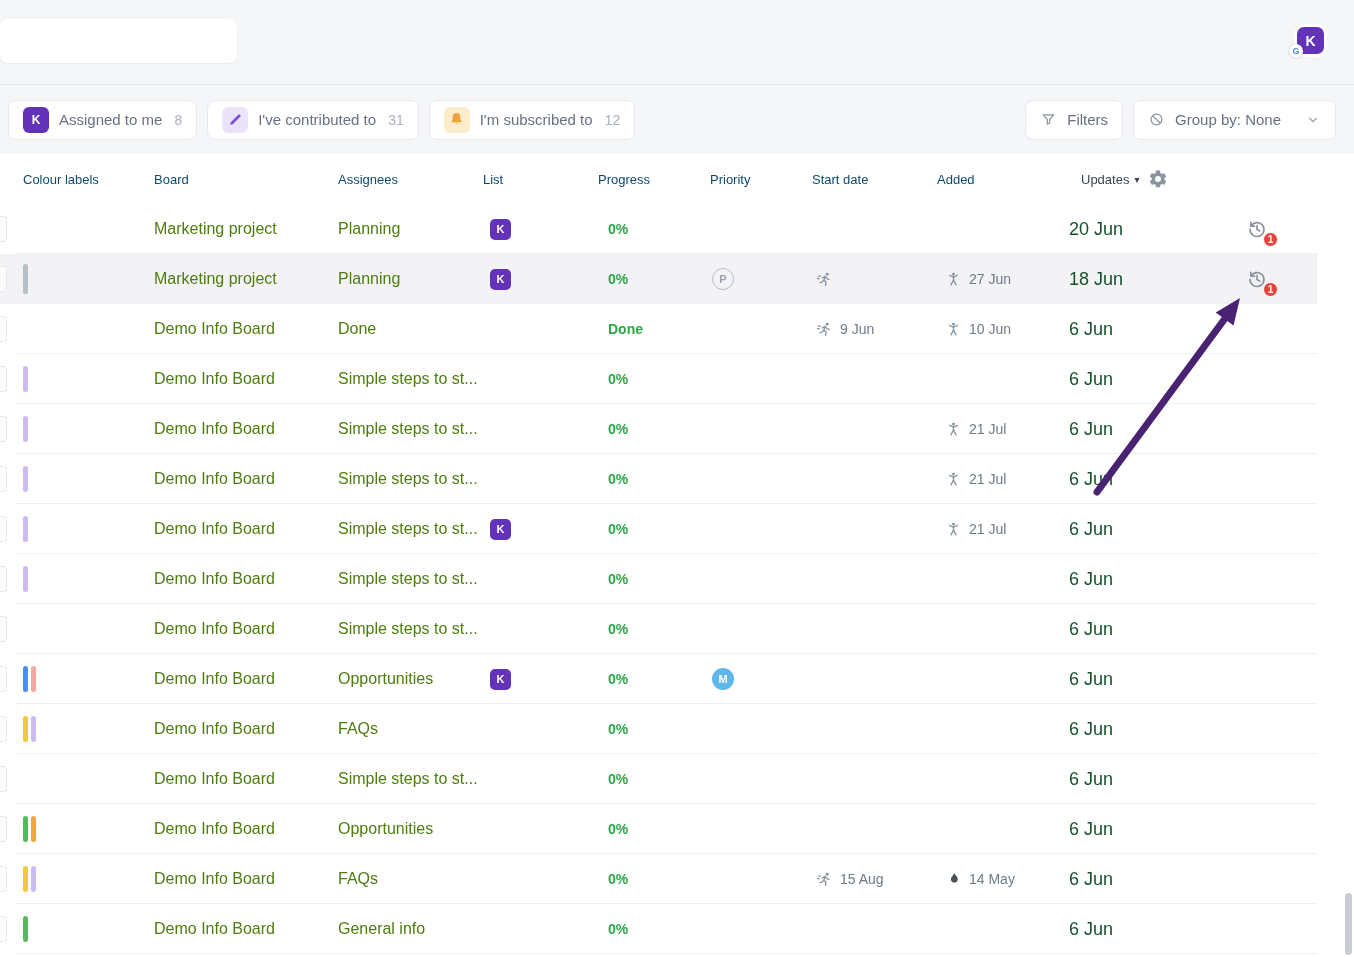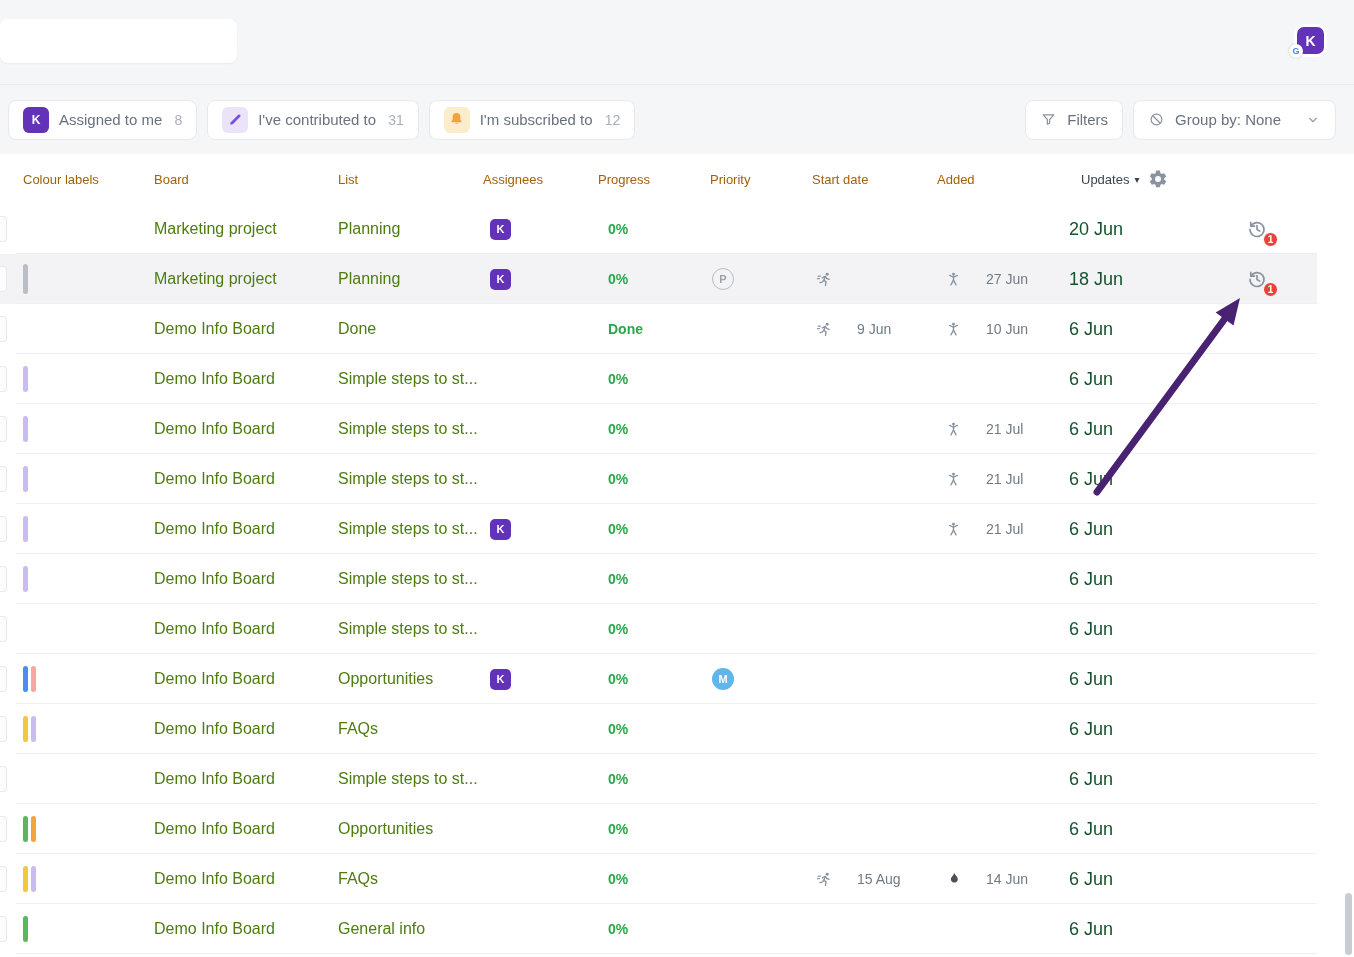--- a/index.html
+++ b/index.html
@@ -25,21 +25,21 @@
   .push-right{margin-left:auto}
   .chip .gapicon{color:#8a93a0}
   .chip .chev{color:#9aa3ad;margin-left:14px}
 
   
   .thead,.trow{display:grid;grid-template-columns:16px 138px 184px 145px 115px 112px 102px 125px 132px 115px 133px;align-items:center;width:1317px}
   .thead{height:50px;background:#fff}
   .trow{height:50px;position:relative;background:#fff;cursor:pointer}
   .trow::after{content:"";position:absolute;left:16px;right:0;bottom:0;height:1px;background:#eef0f3}
   .trow.hl{background:#f3f3f6}
-  .th{font-size:13px;color:#a16207;white-space:nowrap}
+  .th{font-size:13px;color:#0c4a6e;white-space:nowrap}
   .th-labels{padding-left:7px}
   .th-updates{display:flex;align-items:center;color:#3b4350;font-weight:400;padding-left:12px;padding-right:14px;cursor:pointer}
   .sortmark{font-size:10px;margin-left:5px;color:#3b4350}
   .gear{margin-left:auto;color:#8a93a0;background:none;border:none;cursor:pointer;width:22px;height:22px;padding:0}
   .c{display:flex;align-items:center;min-width:0;height:100%}
   .c-tab{justify-content:flex-start}
   .rowtab{width:7px;height:26px;background:#fcfcfd;border:1px solid #e7e9ee;border-left:none;border-radius:0 4px 4px 0;display:block}
   .c-labels{padding-left:7px;gap:3px}
   .clab{width:5px;height:26px;border-radius:2.5px;flex:none}
   .l-lavender{background:#cabcf2}
@@ -50,21 +50,21 @@
   .l-green{background:#58b85e}
   .l-orange{background:#f3a43e}
   .c-board,.c-list{font-size:16px;color:#4d7c0f;white-space:nowrap;overflow:hidden}
   .c-assign{padding-left:7px}
   .avatar-sm{width:21px;height:21px;border-radius:5px;background:#6233b8;color:#fff;font-size:11px;font-weight:700;display:flex;align-items:center;justify-content:center}
   .c-progress{padding-left:10px;font-size:14px;font-weight:700;color:#2ba84a}
   .c-priority{padding-left:2px}
   .prio{width:22px;height:22px;border-radius:50%;display:flex;align-items:center;justify-content:center;font-size:11px;font-weight:700}
   .prio-p{border:1.5px solid #b6bdc6;color:#9aa3ad}
   .prio-m{background:#5fb6ea;color:#fff}
-  .c-start,.c-due{gap:24px;font-size:14px;color:#6f7a86;white-space:nowrap}
+  .c-start,.c-due{gap:7px;font-size:14px;color:#6f7a86;white-space:nowrap}
   .c-start{padding-left:4px}
   .c-due{padding-left:8px}
   .dic{color:#8a93a0;display:flex}
   .dic.dark{color:#4a5058}
   .c-added{font-size:18px;color:#14532d}
   .c-updates{padding-left:62px}
   .upd{position:relative;background:none;border:none;color:#8a93a0;cursor:pointer;width:24px;height:24px;padding:0}
   .badge{position:absolute;right:-8px;bottom:-6px;width:15px;height:15px;border-radius:50%;background:#e8433a;color:#fff;font-size:10px;font-weight:700;display:flex;align-items:center;justify-content:center;border:1.5px solid #fff}
 
   .ic{display:block}
@@ -191,22 +191,22 @@
           </svg>
         </span>
     </button>
   </div>
 
   <div class="tablewrap">
     <div class="thead">
       <div class="c"></div>
       <div class="c th th-labels">Colour labels</div>
       <div class="c th">Board</div>
+      <div class="c th">Assignees</div>
       <div class="c th">List</div>
-      <div class="c th">Assignees</div>
       <div class="c th">Progress</div>
       <div class="c th">Priority</div>
       <div class="c th">Start date</div>
       <div class="c th">Added</div>
       <div class="c th th-updates">
         <span>Updates</span>
         <span class="sortmark">▾</span>
         <button class="gear">
             <svg class="ic ic-gear">
               <use href="#i-gear"></use>
@@ -538,21 +538,21 @@
             </svg>
           </span>
           <span>15 Aug</span>
         </div>
       <div class="c c-due">
           <span class="dic dark">
             <svg class="ic ic-date">
               <use href="#i-flame"></use>
             </svg>
           </span>
-          <span>14 Jun</span>
+          <span>14 May</span>
         </div>
       <div class="c c-added">6 Jun</div>
       <div class="c c-updates"></div>
     </div>
 
     <div class="trow">
       <div class="c c-tab">
           <span class="rowtab"></span>
         </div>
       <div class="c c-labels">

